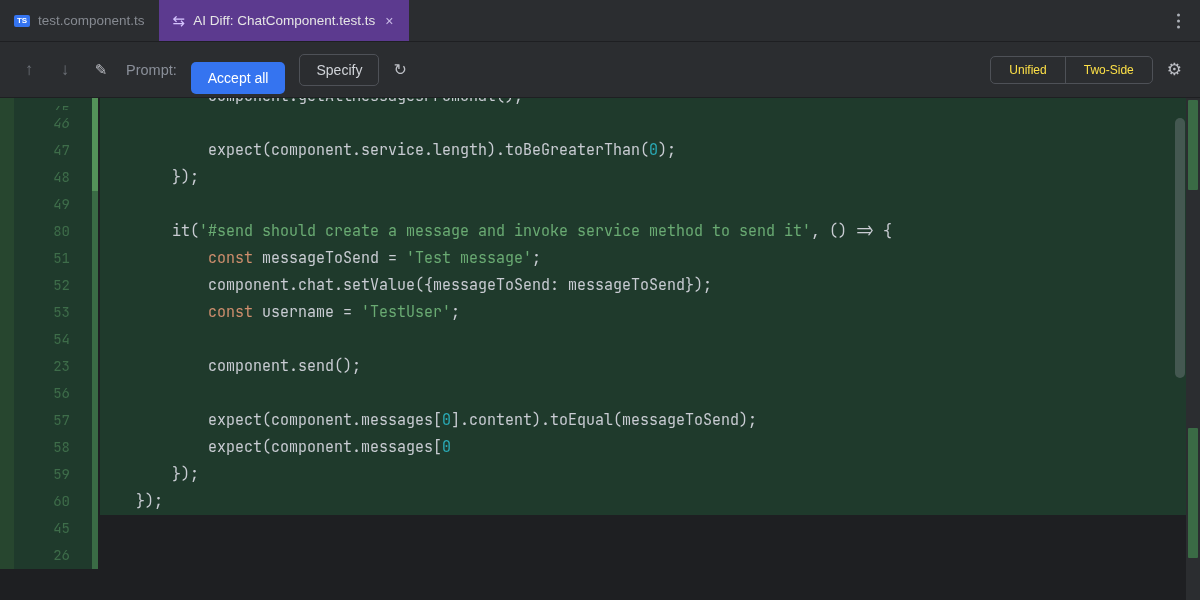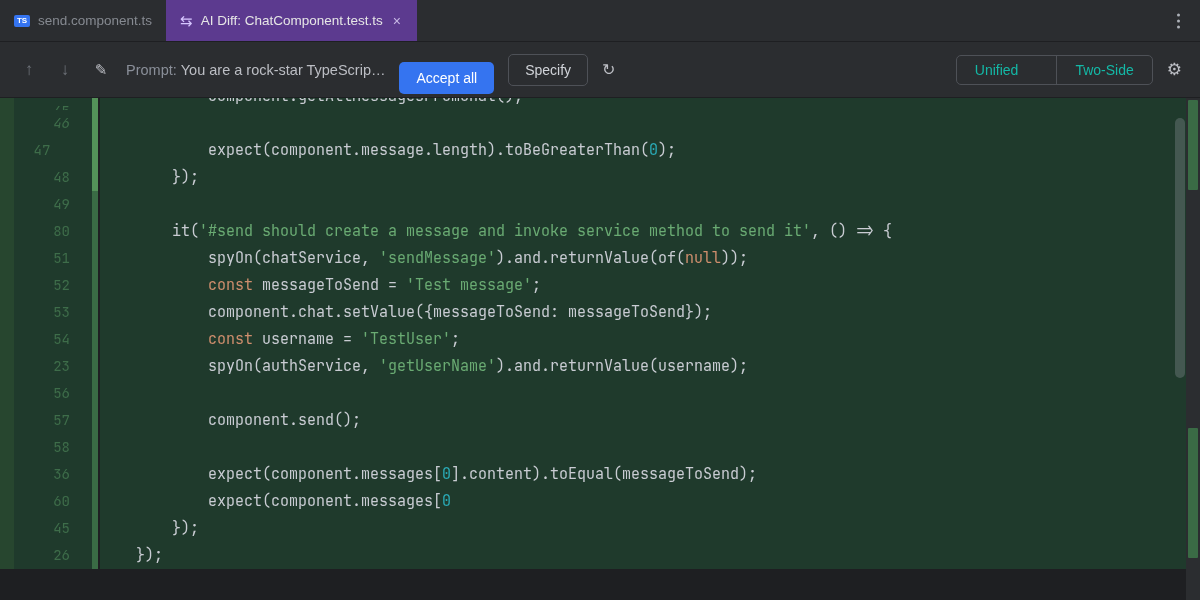--- a/index.html
+++ b/index.html
@@ -86,23 +86,23 @@
     border: 1px solid transparent;
   }
   .btn.primary { background: #3574f0; color: #fff; margin-top: 16px; }
   .btn.ghost { background: transparent; border-color: #4e5157; color: #d0d3d8; }
   .refresh { font-size: 16px; cursor: pointer; color: #bcbec4; }
   .spacer { flex: 1; }
   .seg {
     display: flex; border: 1px solid #4e5157; border-radius: 5px; overflow: hidden;
   }
   .seg .opt {
-    padding: 6px 18px; font-size: 14px; color: #14b8a6; cursor: pointer;
-  }
-  .seg .opt + .opt { border-left: 1px solid #4e5157; margin-left: 20px; }
+    padding: 6px 18px; font-size: 12px; color: #fde047; cursor: pointer;
+  }
+  .seg .opt + .opt { border-left: 1px solid #4e5157; }
   .gear { font-size: 17px; cursor: pointer; color: #bcbec4; }
 
   
   .editor {
     flex: 1;
     display: flex;
     background: #1e1f22;
     overflow: hidden;
     position: relative;
     font-family: "JetBrains Mono", "Fira Code", Menlo, Consolas, monospace;
@@ -164,41 +164,40 @@
   .c-str { color: #6aab73; }
   .c-num { color: #2aacb8; }
   .c-null { color: #cf8e6d; }
 </style>
 </head>
 <body>
 
 <div class="tabbar">
   <div class="tab inactive">
     <span class="file-icon">TS</span>
-    <span>send.component.ts</span>
+    <span>test.component.ts</span>
   </div>
   <div class="tab active">
     <span class="ai-icon">⇆</span>
     <span>AI Diff: ChatComponent.test.ts</span>
     <span class="close-x">×</span>
   </div>
   <div class="kebab">
     <span></span>
       <span></span>
       <span></span>
   </div>
 </div>
 
 <div class="toolbar">
   <span class="tool-icon dim">↑</span>
   <span class="tool-icon dim">↓</span>
   <span class="tool-icon pencil">✎</span>
   <div class="prompt-wrap">
     <span>Prompt:</span>
-    <span class="prompt-text">You are a rock-star TypeScrip…</span>
   </div>
   <span class="btn primary">Accept all</span>
   <span class="btn ghost">Specify</span>
   <span class="refresh">↻</span>
   <span class="spacer"></span>
   <div class="seg">
     <span class="opt">Unified</span>
     <span class="opt">Two-Side</span>
   </div>
   <span class="gear">⚙</span>
@@ -264,21 +263,21 @@
     </div>
 
   <div class="gutter-wrap" id="gutter-nums">
       <div class="gutter-row" style="height: 12px; overflow: hidden; align-items: flex-end;">
         <div class="gutter-num added-num added-bg" style="height: 12px; line-height: 27px;">45</div>
       </div>
       <div class="gutter-row" style="">
         <div class="gutter-num added-num added-bg" style="height: 27px; line-height: 27px; font-style: italic;">46</div>
       </div>
       <div class="gutter-row" style="">
-        <div class="gutter-num added-num added-bg" style="height: 27px; line-height: 27px; text-align: center;">47</div>
+        <div class="gutter-num added-num added-bg" style="height: 27px; line-height: 27px;">47</div>
       </div>
       <div class="gutter-row" style="">
         <div class="gutter-num added-num added-bg" style="height: 27px; line-height: 27px;">48</div>
       </div>
       <div class="gutter-row" style="">
         <div class="gutter-num added-num added-bg" style="height: 27px; line-height: 27px;">49</div>
       </div>
       <div class="gutter-row" style="">
         <div class="gutter-num added-num added-bg" style="height: 27px; line-height: 27px;">80</div>
       </div>
@@ -300,21 +299,21 @@
       <div class="gutter-row" style="">
         <div class="gutter-num added-num added-bg" style="height: 27px; line-height: 27px;">56</div>
       </div>
       <div class="gutter-row" style="">
         <div class="gutter-num added-num added-bg" style="height: 27px; line-height: 27px;">57</div>
       </div>
       <div class="gutter-row" style="">
         <div class="gutter-num added-num added-bg" style="height: 27px; line-height: 27px;">58</div>
       </div>
       <div class="gutter-row" style="">
-        <div class="gutter-num added-num added-bg" style="height: 27px; line-height: 27px;">36</div>
+        <div class="gutter-num added-num added-bg" style="height: 27px; line-height: 27px;">59</div>
       </div>
       <div class="gutter-row" style="">
         <div class="gutter-num added-num added-bg" style="height: 27px; line-height: 27px;">60</div>
       </div>
       <div class="gutter-row" style="">
         <div class="gutter-num added-num added-bg" style="height: 27px; line-height: 27px;">45</div>
       </div>
       <div class="gutter-row" style="">
         <div class="gutter-num added-num added-bg" style="height: 27px; line-height: 27px;">26</div>
       </div>
@@ -380,29 +379,27 @@
   <div class="code-col" id="code-col">
     <div class="rail">
       <div class="mark" style="top:2px; height:90px;"></div>
       <div class="mark" style="top:330px; height:130px;"></div>
     </div>
     <div class="scrollbar-track">
       <div class="scrollbar-thumb"></div>
     </div>
   <div class="code-row added-bg" style="height: 12px; overflow: hidden; align-items: flex-end; padding-right: 28px;"><span class="c-plain">            </span><span class="c-plain">component.getAllMessagesFromChat();</span></div>
       <div class="code-row added-bg" style="padding-right: 28px;"><span class="c-plain"></span></div>
-      <div class="code-row added-bg" style="padding-right: 28px;"><span class="c-plain">            </span><span class="c-plain">expect(component.message.length).toBeGreaterThan(</span><span class="c-num">0</span><span class="c-plain">);</span></div>
+      <div class="code-row added-bg" style="padding-right: 28px;"><span class="c-plain">            </span><span class="c-plain">expect(component.service.length).toBeGreaterThan(</span><span class="c-num">0</span><span class="c-plain">);</span></div>
       <div class="code-row added-bg" style="padding-right: 28px;"><span class="c-plain">        </span><span class="c-plain">});</span></div>
       <div class="code-row added-bg" style="padding-right: 28px;"><span class="c-plain"></span></div>
       <div class="code-row added-bg" style="padding-right: 28px;"><span class="c-plain">        </span><span class="c-plain">it(</span><span class="c-str">'#send should create a message and invoke service method to send it'</span><span class="c-plain">, () =&gt; {</span></div>
-      <div class="code-row added-bg" style="padding-right: 28px;"><span class="c-plain">            </span><span class="c-plain">spyOn(chatService, </span><span class="c-str">'sendMessage'</span><span class="c-plain">).and.returnValue(of(</span><span class="c-null">null</span><span class="c-plain">));</span></div>
       <div class="code-row added-bg" style="padding-right: 28px;"><span class="c-plain">            </span><span class="c-kw">const</span><span class="c-plain"> messageToSend = </span><span class="c-str">'Test message'</span><span class="c-plain">;</span></div>
       <div class="code-row added-bg" style="padding-right: 28px;"><span class="c-plain">            </span><span class="c-plain">component.chat.setValue({messageToSend: messageToSend});</span></div>
       <div class="code-row added-bg" style="padding-right: 28px;"><span class="c-plain">            </span><span class="c-kw">const</span><span class="c-plain"> username = </span><span class="c-str">'TestUser'</span><span class="c-plain">;</span></div>
-      <div class="code-row added-bg" style="padding-right: 28px;"><span class="c-plain">            </span><span class="c-plain">spyOn(authService, </span><span class="c-str">'getUserName'</span><span class="c-plain">).and.returnValue(username);</span></div>
       <div class="code-row added-bg" style="padding-right: 28px;"><span class="c-plain"></span></div>
       <div class="code-row added-bg" style="padding-right: 28px;"><span class="c-plain">            </span><span class="c-plain">component.send();</span></div>
       <div class="code-row added-bg" style="padding-right: 28px;"><span class="c-plain"></span></div>
       <div class="code-row added-bg" style="padding-right: 28px;"><span class="c-plain">            </span><span class="c-plain">expect(component.messages[</span><span class="c-num">0</span><span class="c-plain">].content).toEqual(messageToSend);</span></div>
       <div class="code-row added-bg" style="padding-right: 28px;"><span class="c-plain">            </span><span class="c-plain">expect(component.messages[</span><span class="c-num">0</span></div>
       <div class="code-row added-bg" style="padding-right: 28px;"><span class="c-plain">        </span><span class="c-plain">});</span></div>
       <div class="code-row added-bg" style="padding-right: 28px;"><span class="c-plain">    </span><span class="c-plain">});</span></div>
     </div>
 </div>
 

